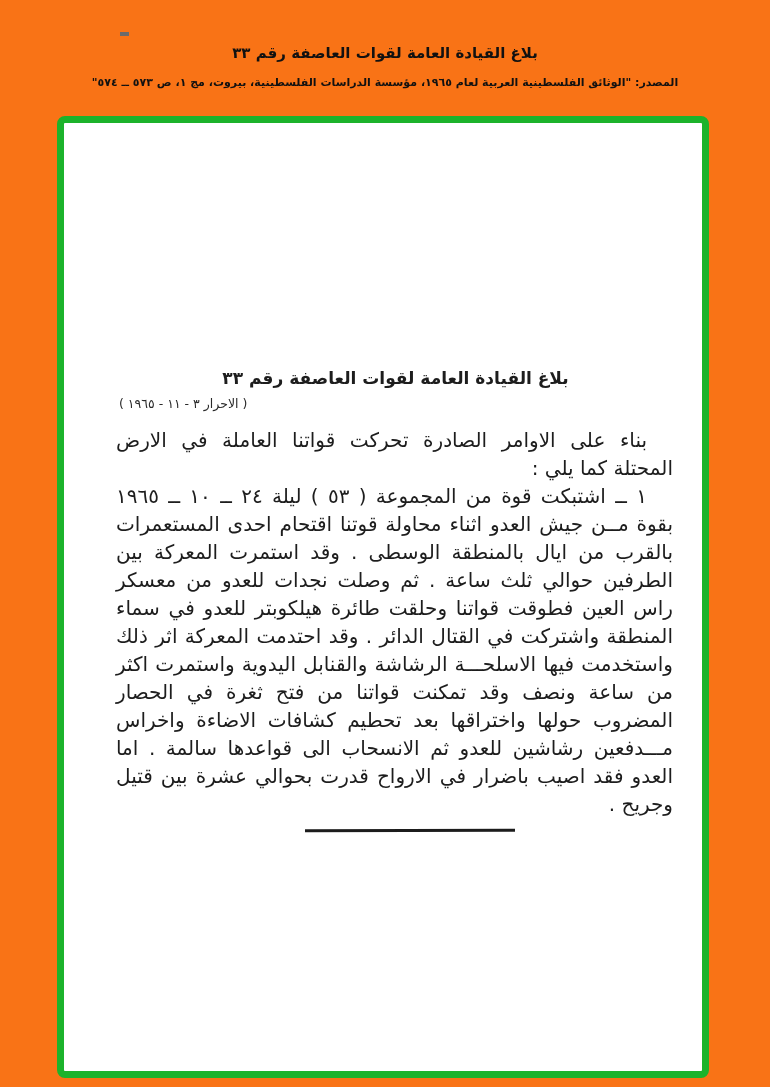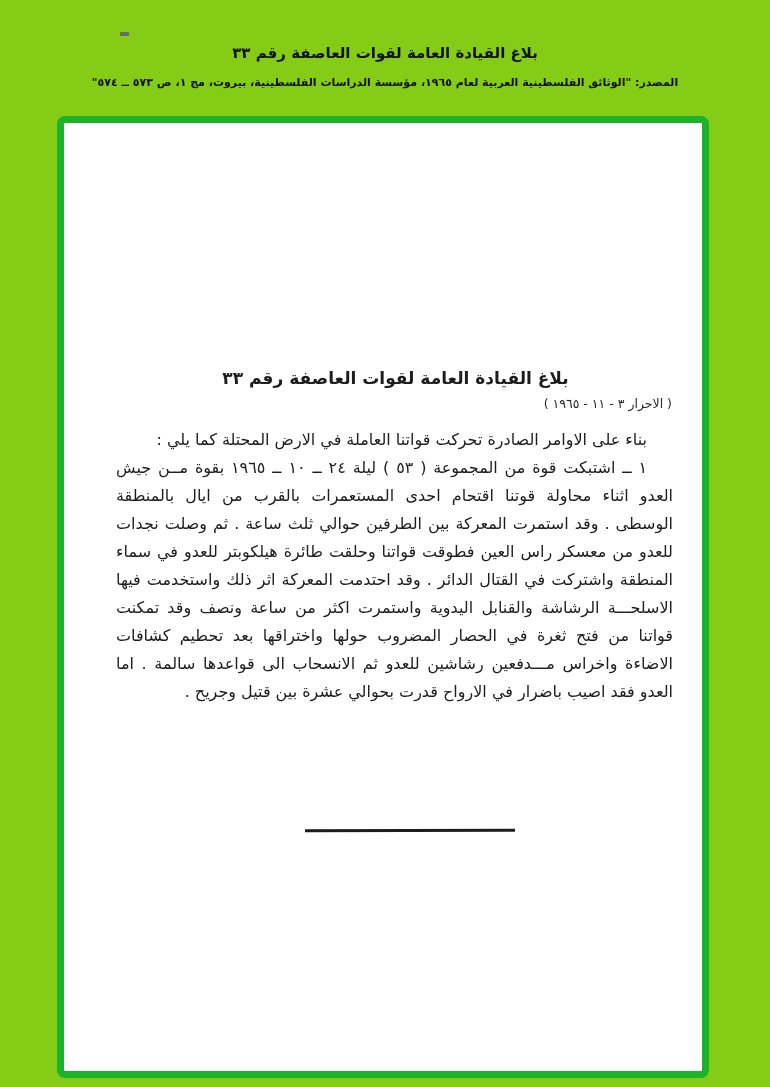--- a/index.html
+++ b/index.html
@@ -5,21 +5,21 @@
   html, body {
     margin: 0;
     padding: 0;
     background: #ffffff;
     font-family: "DejaVu Sans", sans-serif;
   }
   #page {
     position: relative;
     width: 770px;
     height: 1087px;
-    background: #84cc16;
+    background: #f97316;
     overflow: hidden;
   }
   
   .hdr-title {
     position: absolute;
     top: 44px; left: 0; right: 0;
     text-align: center;
     direction: rtl;
     font-size: 15px;
     font-weight: bold;
@@ -56,32 +56,32 @@
     top: 245px; left: 55px; right: 30px;
     text-align: center;
     direction: rtl;
     font-size: 17px;
     font-weight: bold;
     color: #1d1d1d;
   }
   .doc-subtitle {
     position: absolute;
     top: 273px; left: 55px; right: 30px;
-    text-align: right;
+    text-align: left;
     direction: rtl;
     font-size: 12.5px;
     color: #2a2a2a;
     letter-spacing: 1px;
   }
   .doc-body {
     position: absolute;
     top: 303px; left: 52px; right: 29px;
     direction: rtl;
     text-align: justify;
-    font-size: 16px;
+    font-size: 20px;
     line-height: 28px;
     color: #1d1d1d;
   }
   .doc-body p {
     margin: 0;
     text-indent: 26px; 
   }
   .divider-line {
     position: absolute;
     left: 241px; top: 706px;

